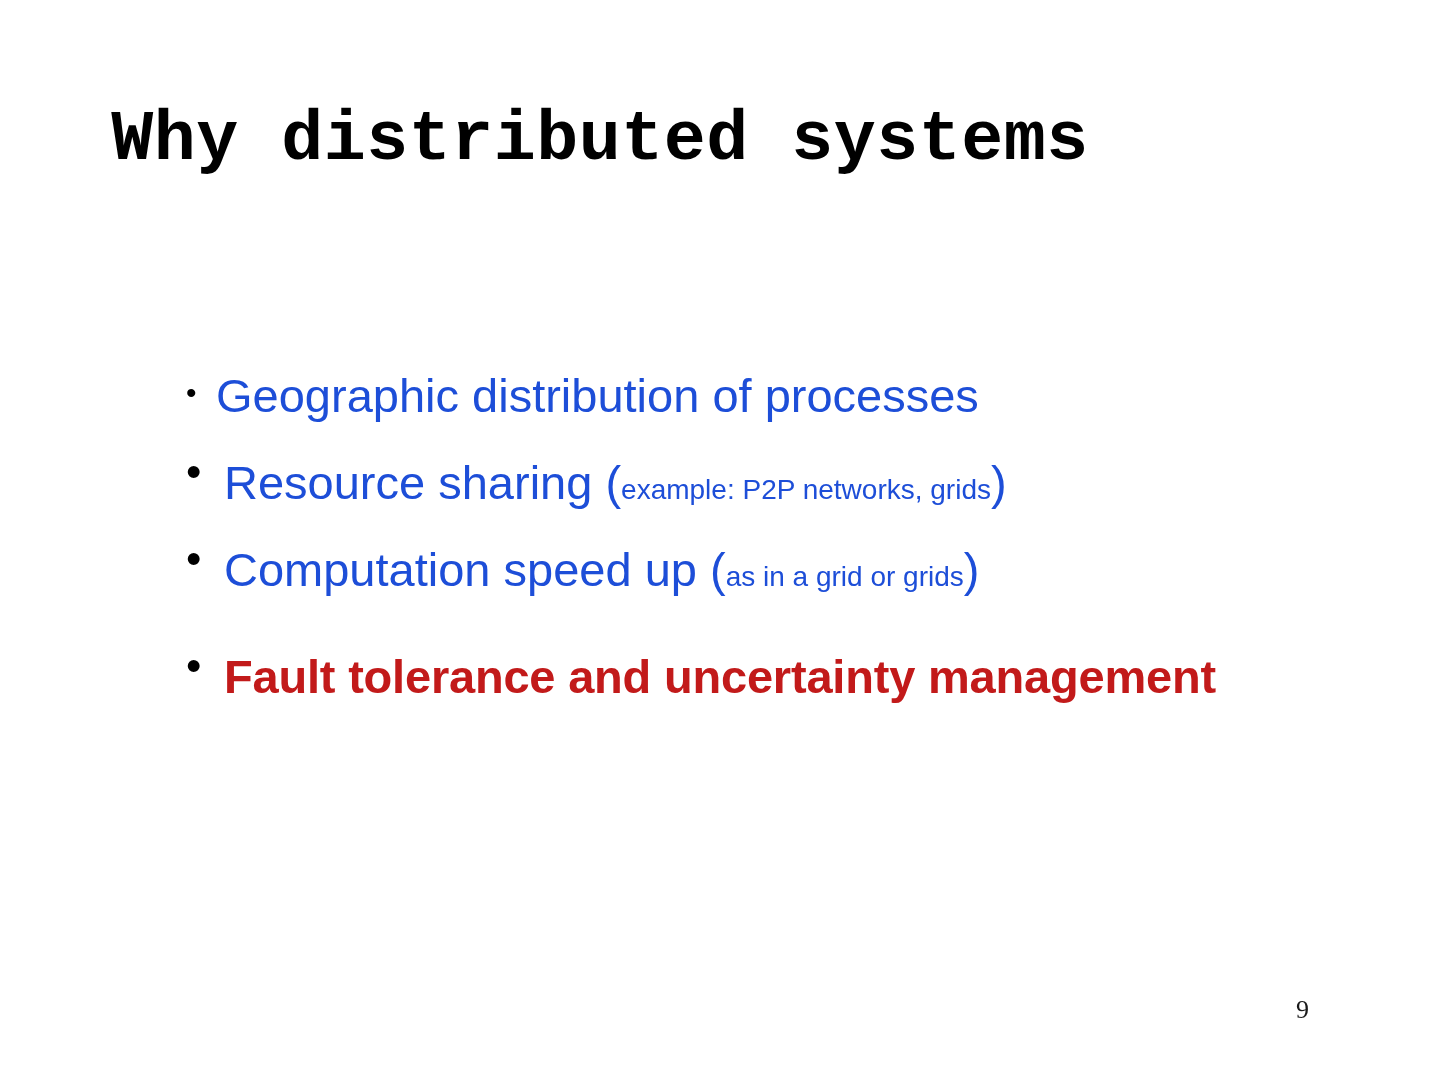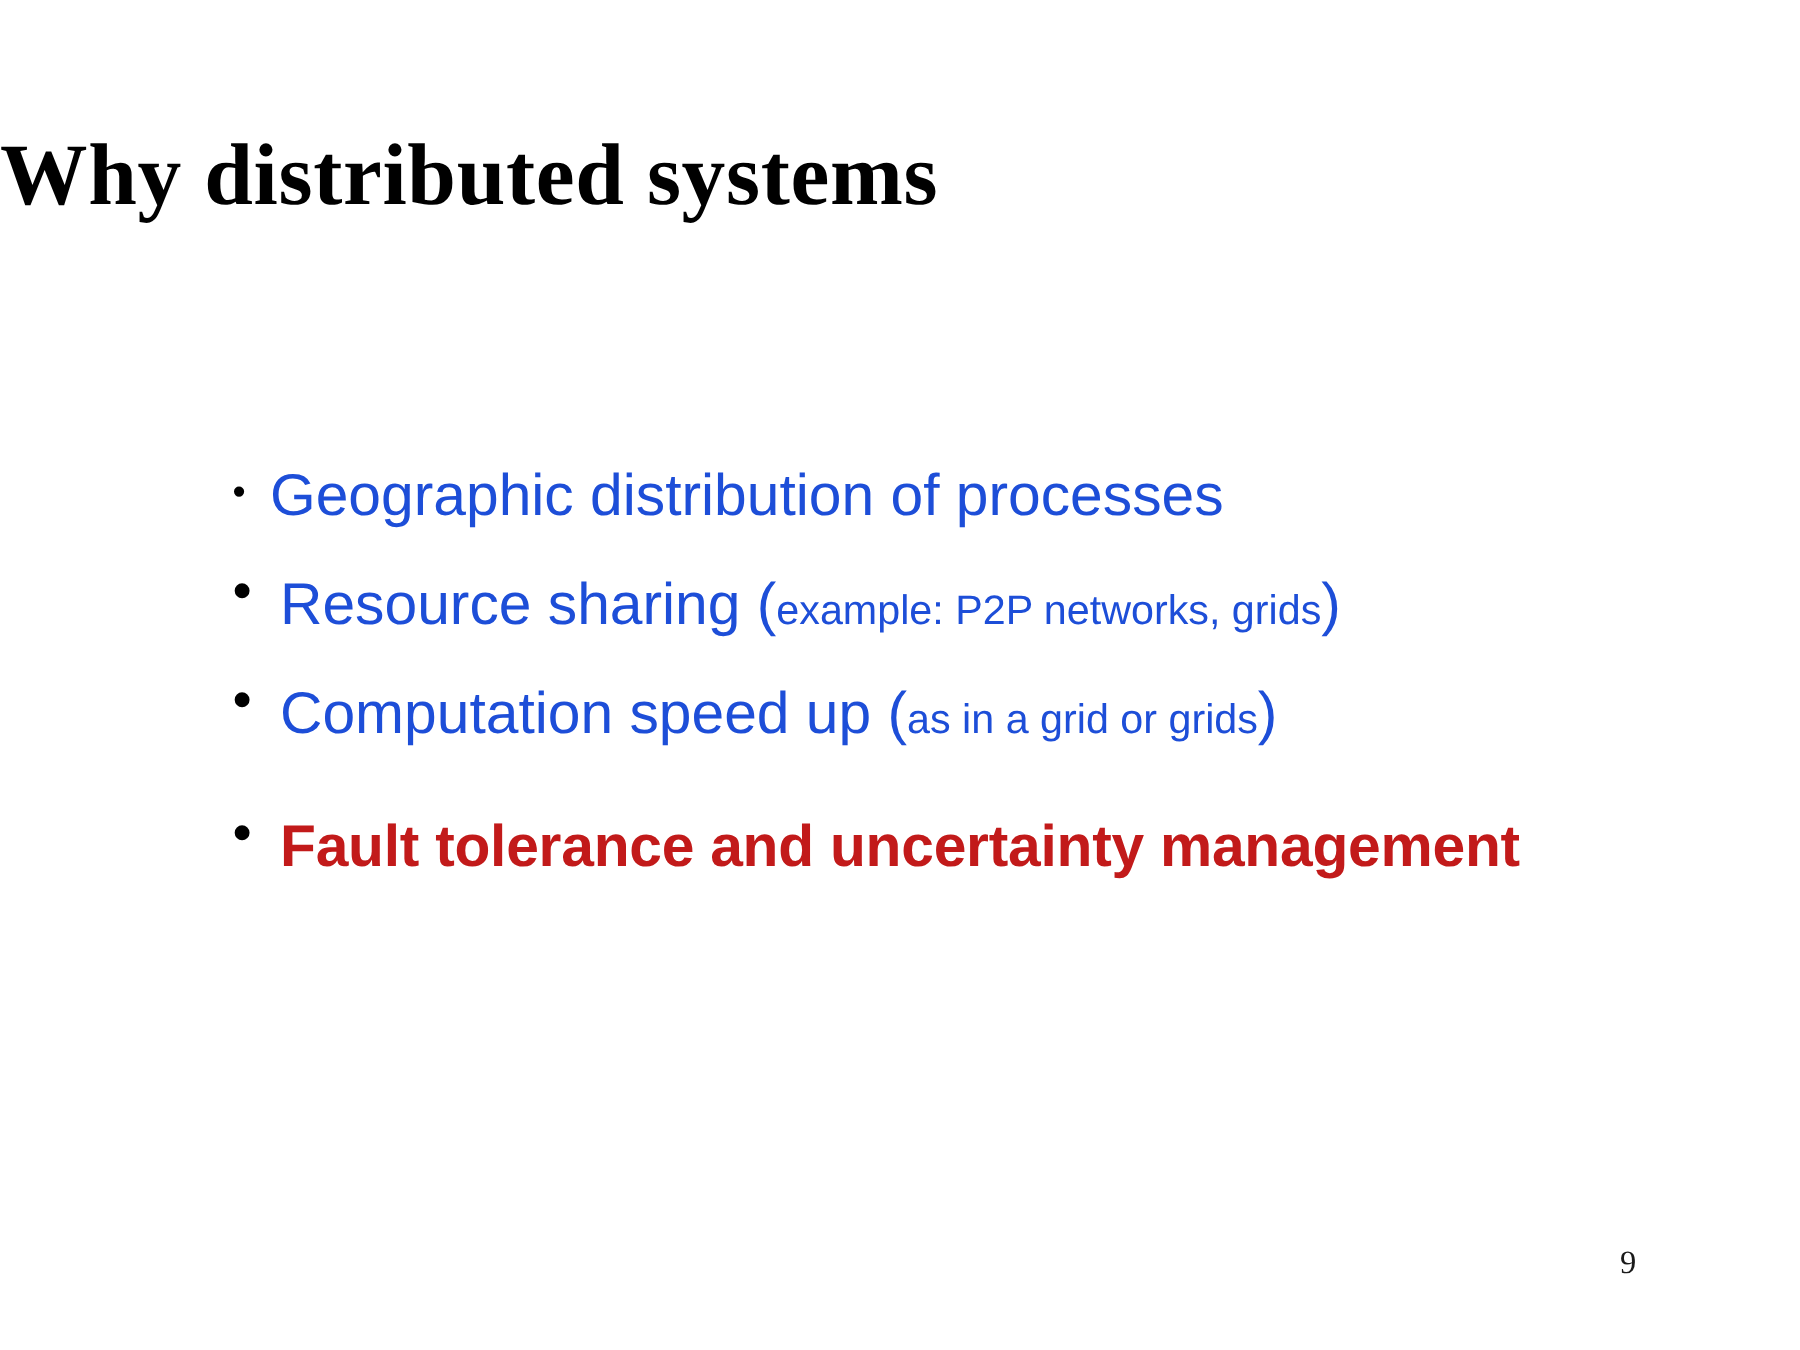--- a/index.html
+++ b/index.html
@@ -17,22 +17,22 @@
     font-family: "Liberation Sans", sans-serif;
     -webkit-font-smoothing: antialiased;
   }
 
   
   .slide-title {
     position: absolute;
     left: 0;
     top: 98px;
     width: 1200px;
-    text-align: left;
-    font-family: Liberation Serif, serif;
+    text-align: center;
+    font-family: Liberation Mono, monospace;
     font-weight: bold;
     font-size: 70px;
     line-height: 86px;
     color: #000000;
     letter-spacing: 0.5px;
     white-space: nowrap;
   }
 
   
   .bullet-list {
@@ -80,21 +80,21 @@
     color: #1d4ed8;
     font-weight: normal;
   }
 
   
   .paren {
     font-size: 47px;
   }
 
   .paren-inner {
-    font-size: 33px;
+    font-size: 28px;
   }
 
   .bullet-row.emphasis .bullet-text {
     font-weight: bold;
     color: #c21a1a;
     letter-spacing: -0.2px;
     margin-top: 20px;
   }
 
   

